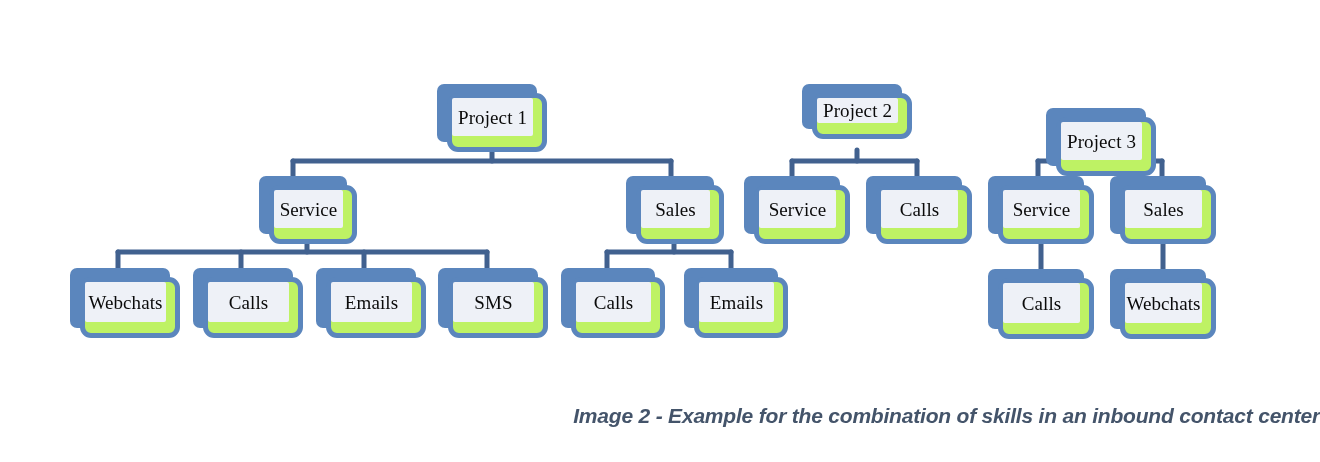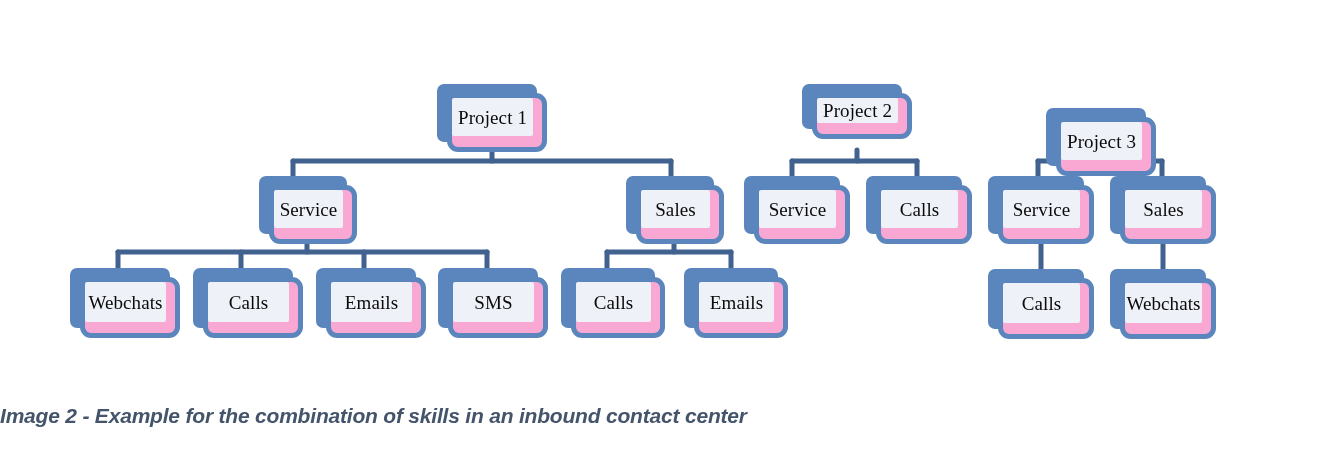--- a/index.html
+++ b/index.html
@@ -48,21 +48,21 @@
     background: #5b86bd;
     border-radius: 7px;
   }
   
   .node .node-card {
     position: absolute;
     left: 10px;
     top: 9px;
     right: 0;
     bottom: 0;
-    background: #f9a8d4;
+    background: #bef264;
     border: 5px solid #5b86bd;
     border-radius: 11px;
     box-sizing: border-box;
   }
   
   .node .node-fill {
     position: absolute;
     left: 0px;
     top: 0px;
     right: 9px;
@@ -85,21 +85,21 @@
     white-space: nowrap;
     letter-spacing: 0.1px;
   }
 
   
   #caption {
     position: absolute;
     left: 0;
     top: 404px;
     width: 1320px;
-    text-align: left;
+    text-align: right;
     font-family: "Liberation Sans", "DejaVu Sans", sans-serif;
     font-style: italic;
     font-weight: 600;
     font-size: 21px;
     color: #44546a;
     letter-spacing: -0.2px;
   }
 </style>
 </head>
 <body>

